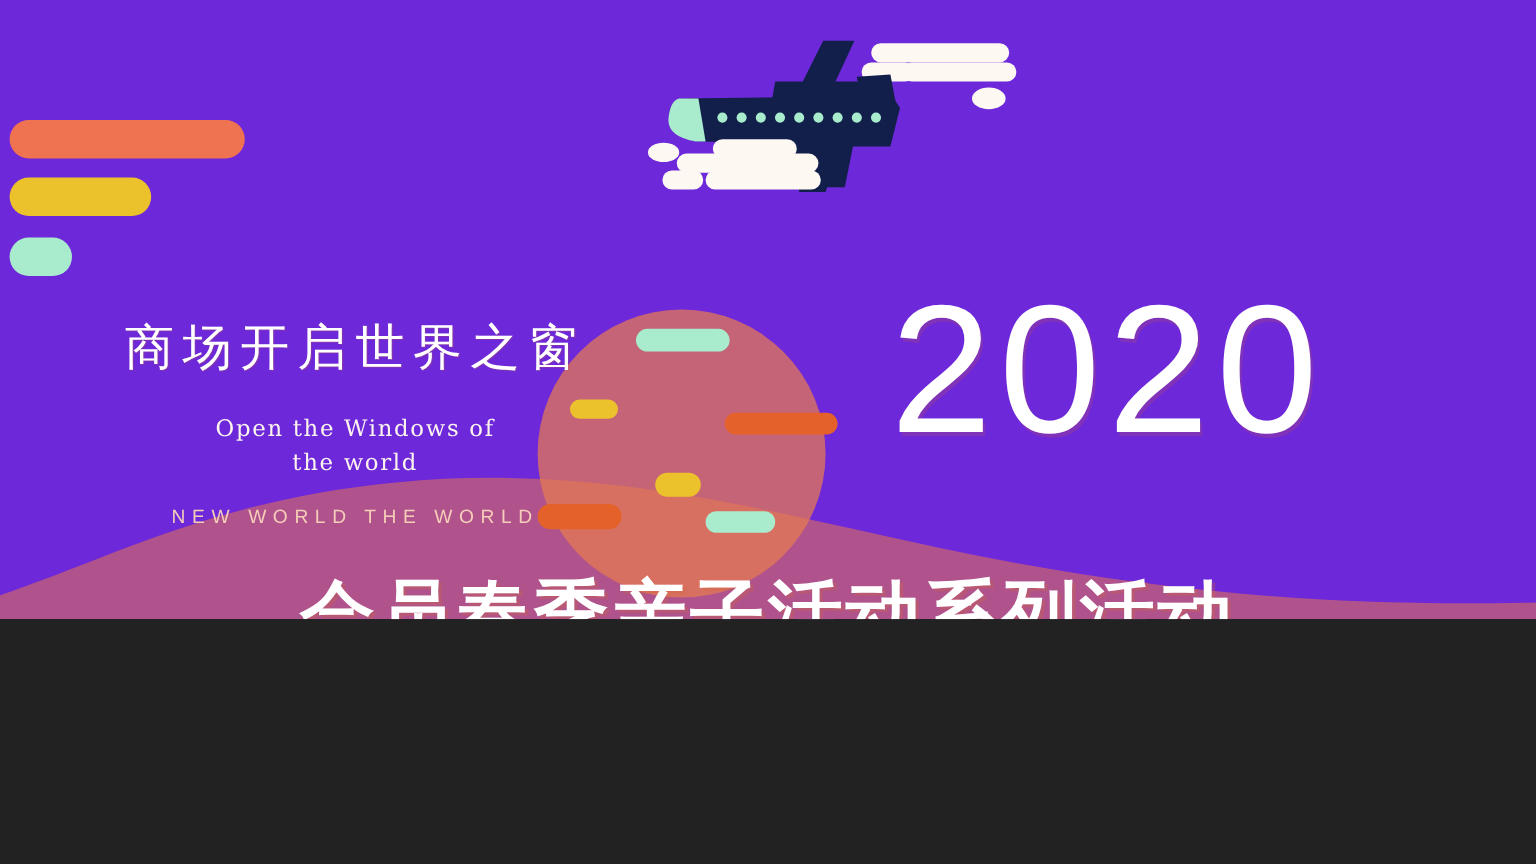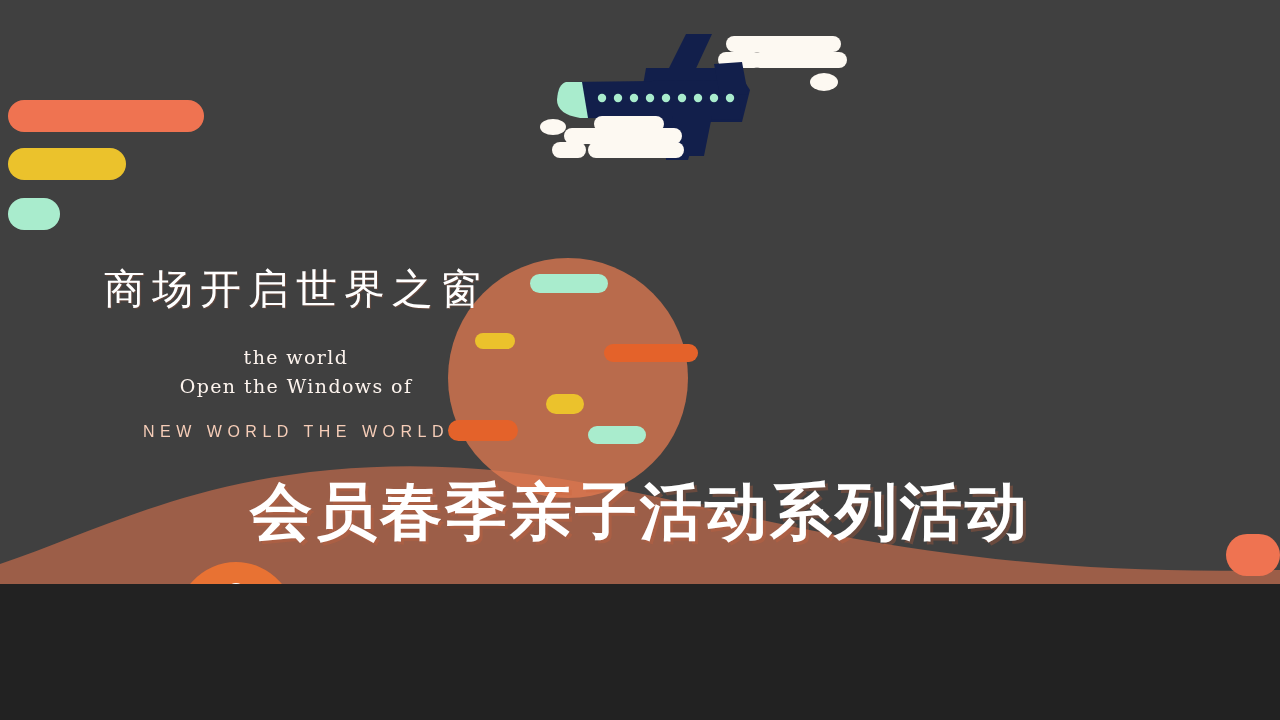--- a/index.html
+++ b/index.html
@@ -3,23 +3,23 @@
 <meta charset="utf-8">
 <style>
   html, body {
     margin: 0;
     padding: 0;
     background: #222;
   }
   #poster {
     position: relative;
     width: 1280px;
-    height: 584px;
+    height: 516px;
     overflow: hidden;
-    background: #404040;
+    background: #6d28d9;
     font-family: "Liberation Sans", sans-serif;
   }
 
   
   .hill {
     position: absolute;
     left: 0;
     bottom: 0;
     width: 1280px;
     height: 200px;
@@ -197,26 +197,27 @@
         <rect x="52" y="118" width="96" height="16" rx="8" fill="#fdf9f2"></rect>
         <rect x="16" y="118" width="34" height="16" rx="8" fill="#fdf9f2"></rect>
         <ellipse cx="17" cy="103" rx="13" ry="8" fill="#fdf9f2"></ellipse>
       </g>
     </svg>
   </div>
 
   <div class="text-block">
     <div class="headline-cn">商场开启世界之窗</div>
     <div class="headline-en">
+      <div>Open the Windows of</div>
       <div>the world</div>
-      <div>Open the Windows of</div>
     </div>
     <div class="headline-tag">NEW WORLD THE WORLD</div>
   </div>
 
+  <div class="year">2020</div>
 
   <div class="main-title">会员春季亲子活动系列活动</div>
 
   <div id="tree-layer">
       <div class="tree" style="left: 64px; top: 655px; width: 54px; height: 76px;">
         <div class="trunk" style="width: 13px; height: 22px; background: rgb(18, 31, 75); left: 20.5px; top: 48px;"></div>
         <div class="canopy" style="width: 54px; height: 57.24px; background: rgb(232, 114, 51);">
           <div class="dot" style="width: 10px; height: 10px; background: rgb(255, 255, 255); left: 22.68px; top: 12.5928px;"></div>
           <div class="dot" style="width: 9px; height: 9px; background: rgb(235, 194, 44); left: 6.48px; top: 24.0408px;"></div>
           <div class="dot" style="width: 15px; height: 15px; background: rgb(18, 31, 75); left: 36.18px; top: 22.896px;"></div>

